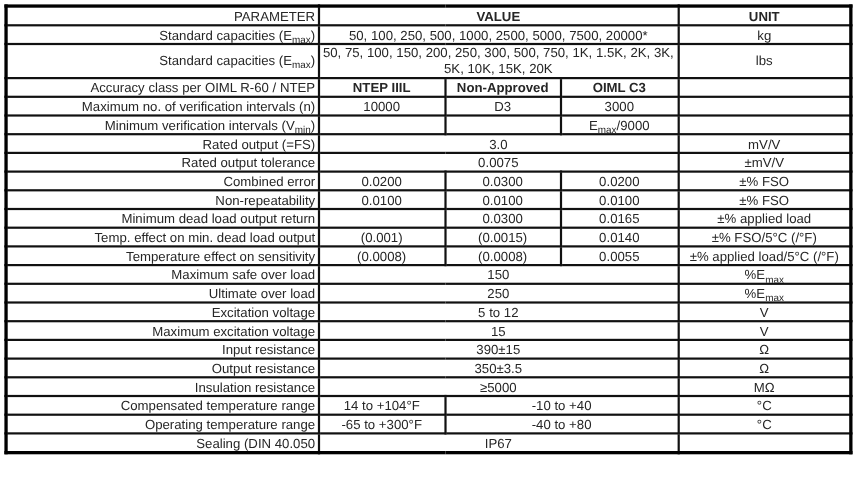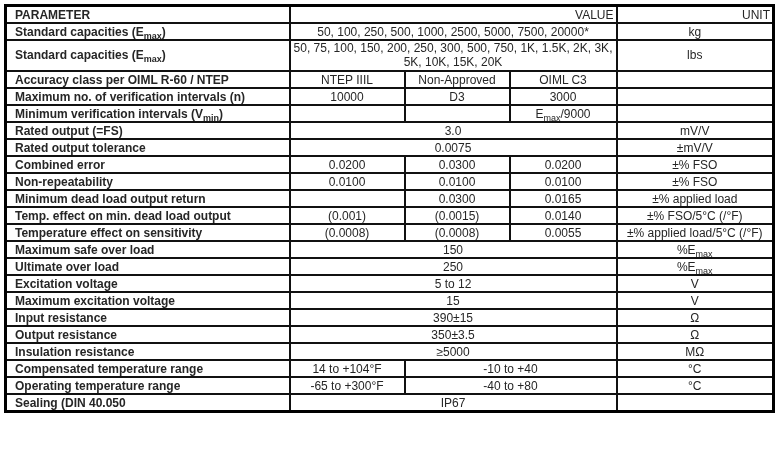--- a/index.html
+++ b/index.html
@@ -24,27 +24,27 @@
     border: 2px solid #111111;
     height: 15px;
     padding: 0 2px;
     font-size: 12px;
     line-height: 14px;
     overflow: hidden;
     white-space: nowrap;
     color: #262626;
   }
   th.param-h, td.param {
-    text-align: left;
+    text-align: right;
     padding-left: 8px;
-    font-weight: bold;
-  }
-  th { font-weight: normal; text-align: right; }
+    font-weight: normal;
+  }
+  th { font-weight: bold; text-align: center; }
   td.val, td.unit { text-align: center; }
-  td.bold { font-weight: normal; }
+  td.bold { font-weight: bold; }
   tr.row-tall td {
     height: 29px;
     line-height: 13.5px;
     white-space: normal;
   }
   .sub {
     font-size: 9px;
     position: relative;
     top: 3px;
     line-height: 0;

